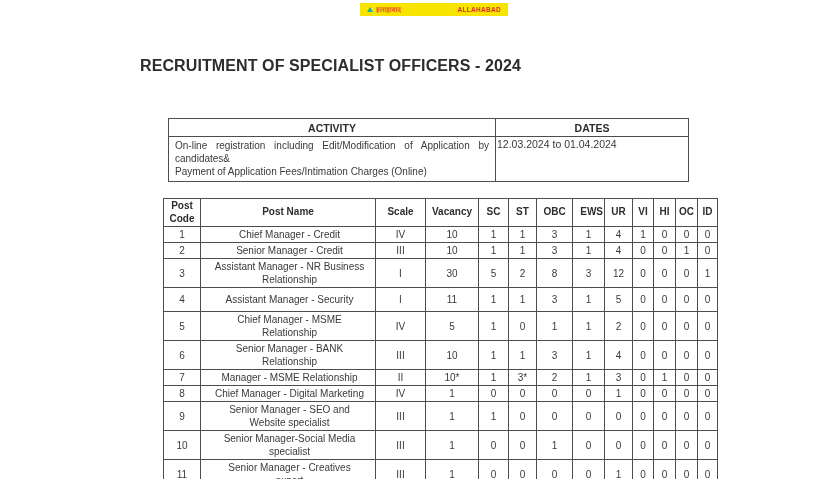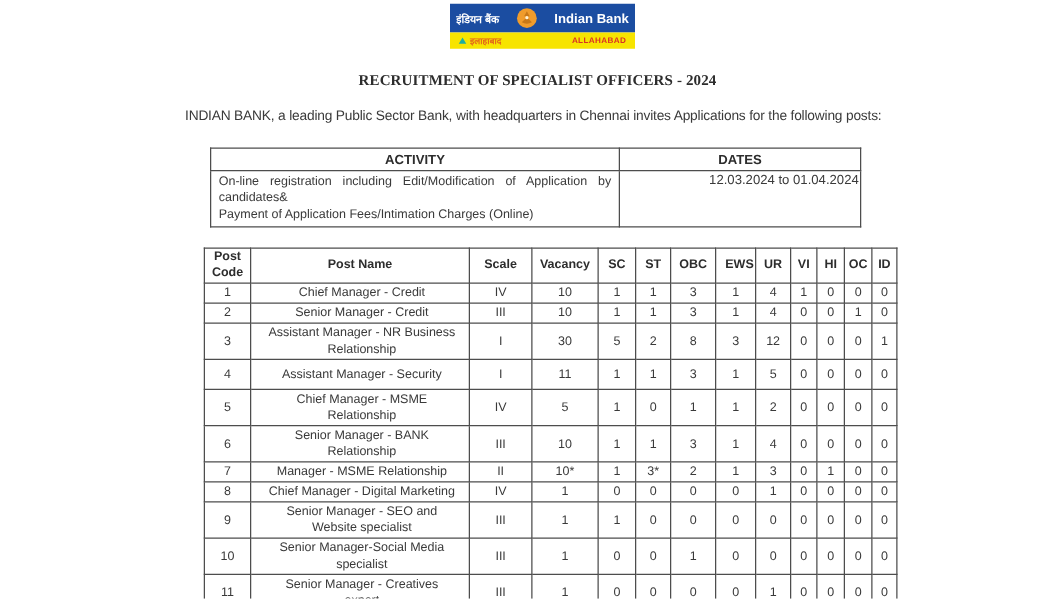--- a/index.html
+++ b/index.html
@@ -18,72 +18,61 @@
   .emblem{width:17px;height:17px;flex:0 0 auto;margin:0 2px;}
   .logo-bottom{
     background:var(--strip-yellow,#f7e400);height:13px;display:flex;
     align-items:center;justify-content:space-between;padding:0 7px;box-sizing:border-box;
   }
   .city-hindi{display:flex;align-items:center;gap:3px;color:var(--city-orange,#e2621b);font-size:7px;font-weight:bold;}
   .tri{width:0;height:0;border-left:3px solid transparent;border-right:3px solid transparent;border-bottom:5px solid #1fae9d;}
   .city-en{color:var(--city-red,#d93025);font-size:6.5px;font-weight:bold;letter-spacing:.3px;}
   
   .title{
-    position:absolute;top:57px;left:140px;width:580px;text-align:center;
-    font-weight:bold;font-size:12px;color:#2d2d2d;letter-spacing:.1px;font-family:Liberation Serif, serif;
+    position:absolute;top:57px;left:140px;width:580px;
+    font-weight:bold;font-size:16px;color:#2d2d2d;letter-spacing:.1px;
   }
   .intro{
     position:absolute;top:86px;left:148px;width:560px;font-size:11px;
     letter-spacing:-0.15px;line-height:1.3;text-align:justify;color:#3a3a3a;
   }
   
   table{border-collapse:collapse;}
   th,td{border:1px solid #4d4d4d;}
   
   .schedule{position:absolute;top:118px;left:168px;width:520px;table-layout:fixed;}
   .schedule th{font-size:10.5px;font-weight:bold;height:15px;text-align:center;color:#2d2d2d;}
   .schedule td{vertical-align:top;}
   .activity-cell{font-size:10px;text-align:justify;padding:2px 6px 3px 6px;line-height:1.3;color:#3a3a3a;}
   .activity-cell .gap{}
-  .dates-cell{text-align:right;vertical-align:middle;font-size:10.5px;color:#3a3a3a;}
+  .dates-cell{text-align:left;vertical-align:middle;font-size:10.5px;color:#3a3a3a;}
   
   .vacancy{position:absolute;top:198px;left:163px;width:554px;table-layout:fixed;font-size:10px;}
   .vacancy th{font-weight:bold;text-align:center;padding:1px 1px;line-height:1.25;font-size:10px;color:#2d2d2d;}
   .vacancy td{text-align:center;padding:1px 2px;line-height:1.3;color:#3a3a3a;}
   .vacancy td.post-name{text-align:center;padding-left:5px;white-space:pre-line;}
   .vacancy tr.tall td{height:21px;vertical-align:middle;}
 </style>
 </head>
 <body>
 
 <div class="page" style="--banner-blue: #1b4da1; --strip-yellow: #f7e400; --city-orange: #e2621b; --city-red: #d93025;">
 
   <div class="logo">
-    <div class="logo-top">
-      <span class="logo-hindi">इंडियन बैंक</span>
-      <svg class="emblem" viewBox="0 0 20 20">
-        <circle cx="10" cy="10" r="9.3" fill="#f09c2c"></circle>
-        <path d="M10 3.5 L12.6 8.2 L7.4 8.2 Z" fill="#c87818"></path>
-        <path d="M5.2 13.8 L10 9.2 L14.8 13.8 Q10 16.6 5.2 13.8 Z" fill="#c87818"></path>
-        <circle cx="10" cy="9.6" r="1.5" fill="#fff3d8"></circle>
-      </svg>
-      <span class="logo-en">Indian Bank</span>
-    </div>
     <div class="logo-bottom">
       <span class="city-hindi">
         <span class="tri"></span>
         <span>इलाहाबाद</span>
       </span>
       <span class="city-en">ALLAHABAD</span>
     </div>
   </div>
 
   <div class="title">RECRUITMENT OF SPECIALIST OFFICERS - 2024</div>
 
-  <div class="intro">INDIAN BANK, a leading Public Sector Bank, with headquarters in Chennai invites Applications for the following posts:</div>
 
   <table class="schedule">
     <colgroup>
         <col style="width:327px">
         <col style="width:193px">
       </colgroup>
     <thead>
       <tr>
         <th>ACTIVITY</th>
         <th>DATES</th>

